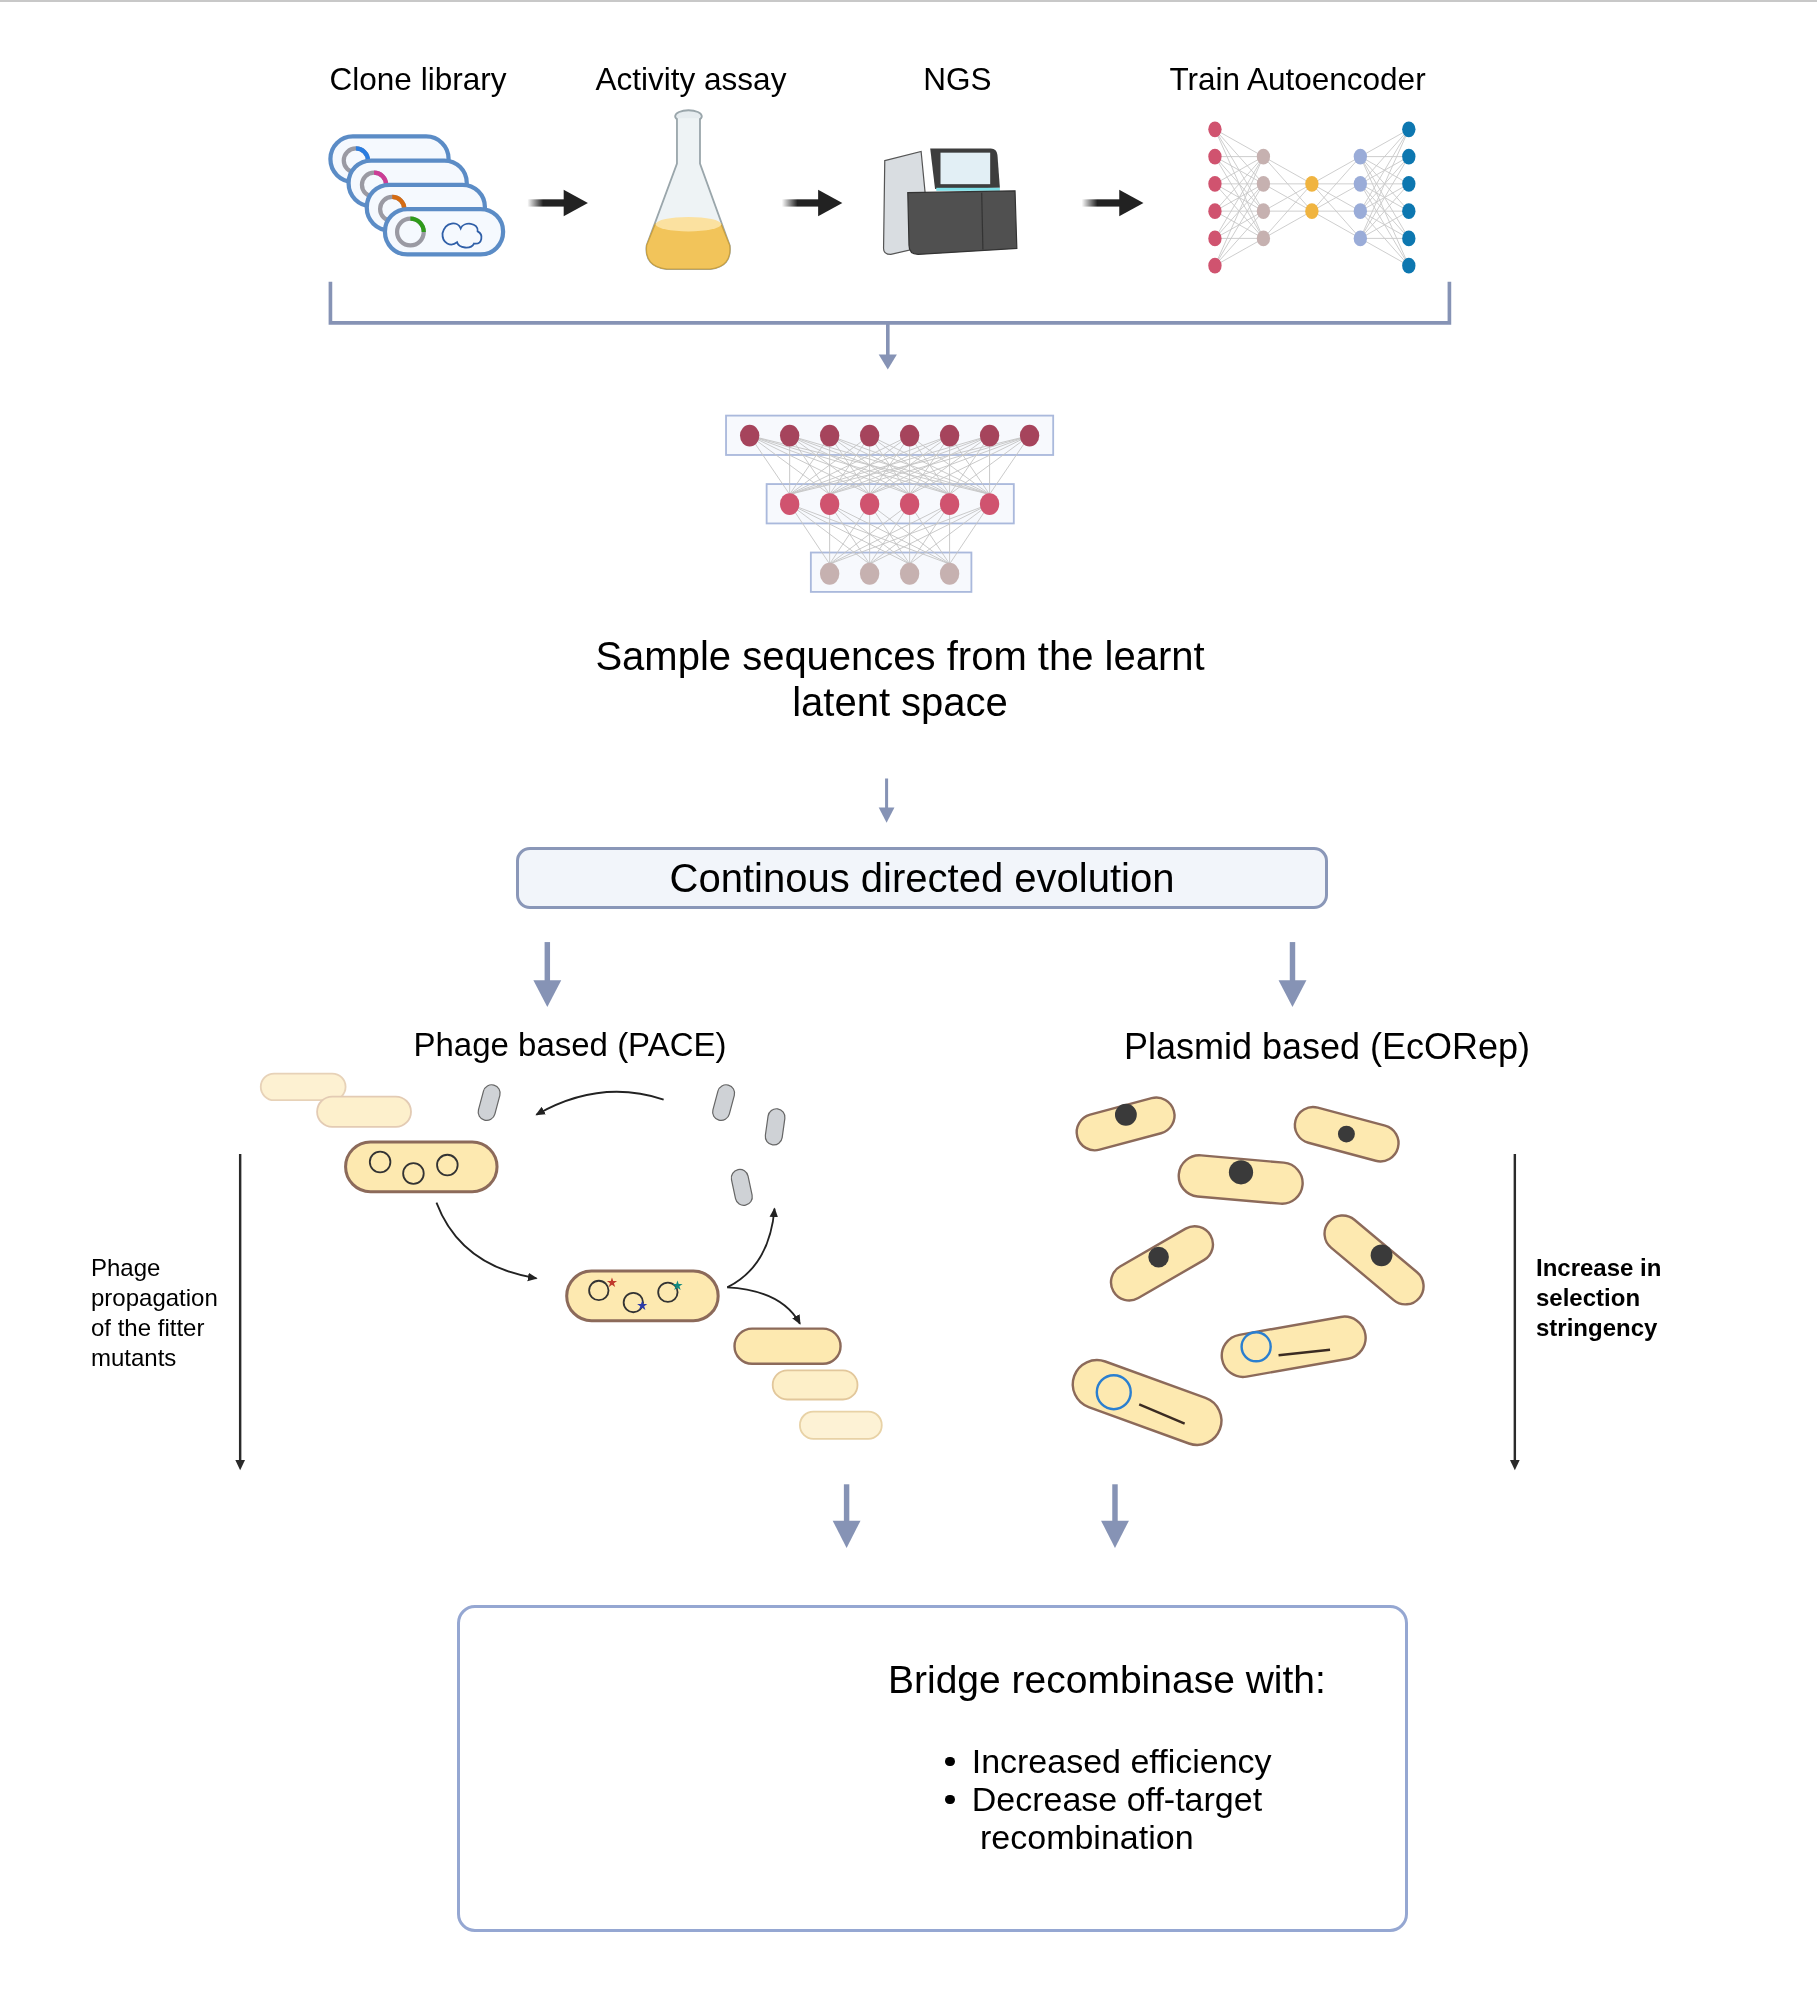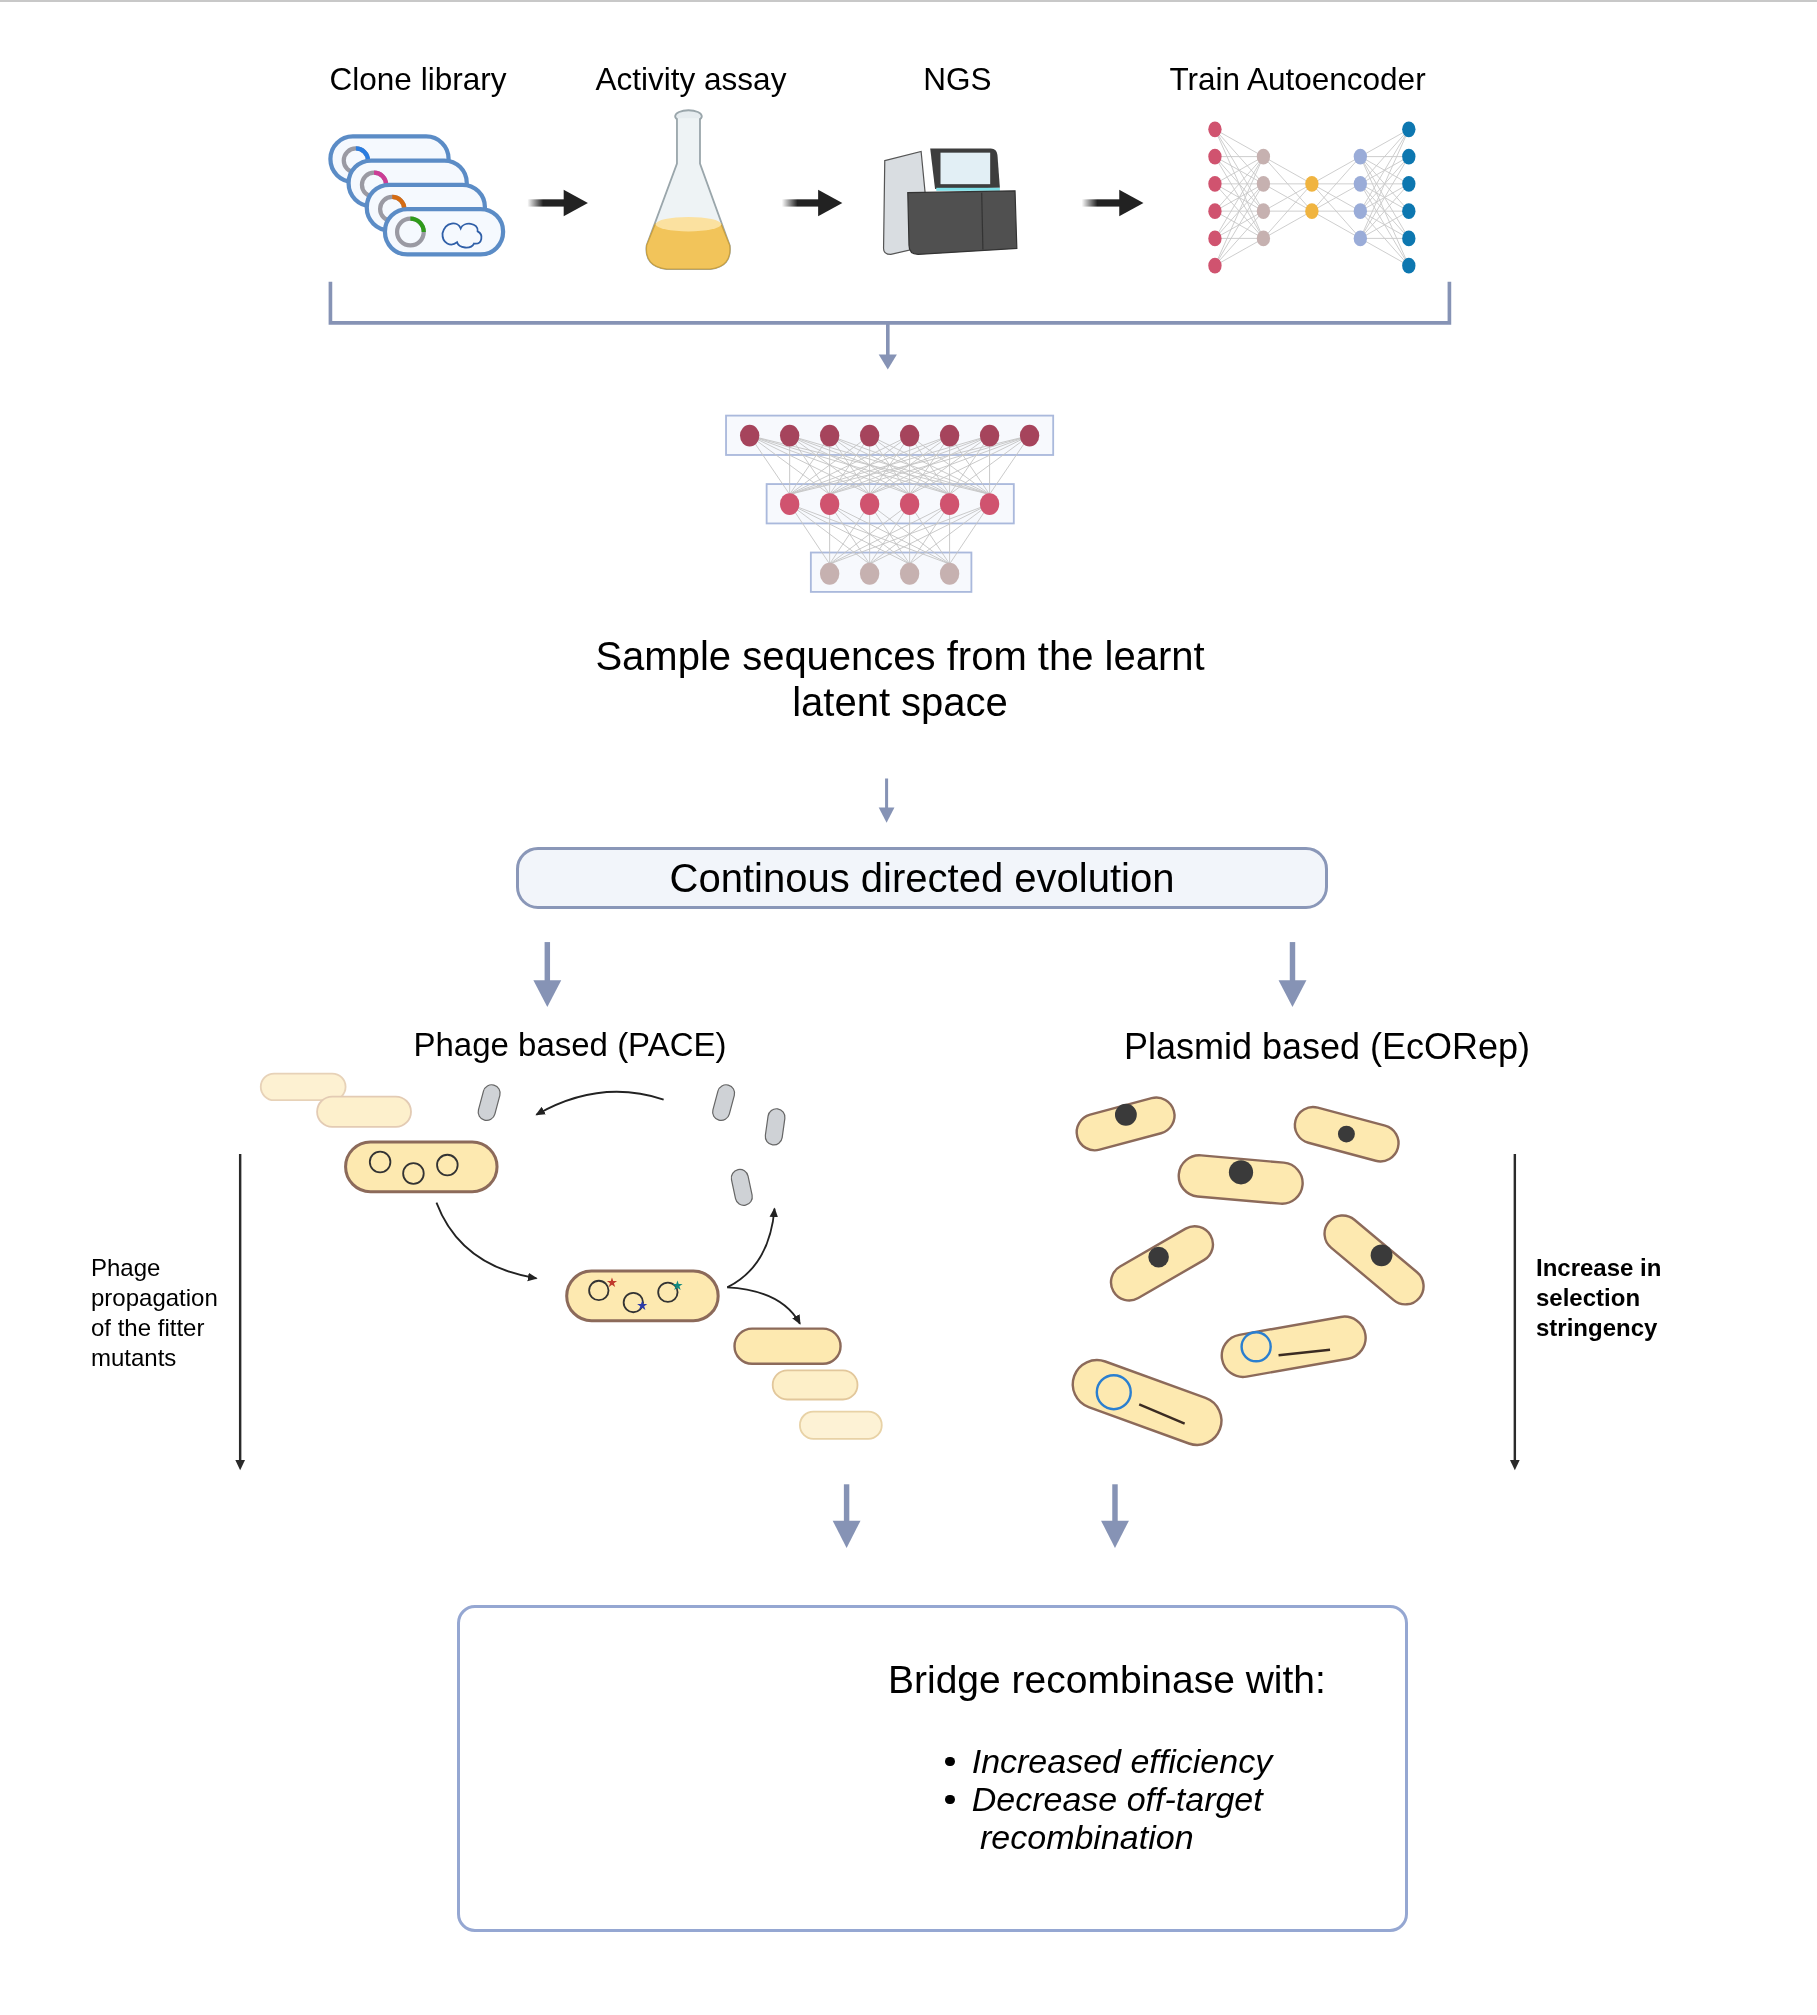--- a/index.html
+++ b/index.html
@@ -1,26 +1,26 @@
 <!DOCTYPE html>
 <html style="font-size:9.7px"><head>
 <meta charset="utf-8">
 <style>
   html,body{margin:0;padding:0;background:#fff;}
   body{width:1818px;height:2015px;position:relative;overflow:hidden;font-family:"Liberation Sans","DejaVu Sans",sans-serif;color:#000;}
   .topline{position:absolute;left:0;top:0;width:1818px;height:1.8px;background:#c8c8c8;}
   .lbl{position:absolute;font-size:31.5px;text-align:center;white-space:nowrap;}
   .stage-lbl{top:61px;}
   .center-txt{position:absolute;left:0;width:1818px;text-align:center;font-size:40px;line-height:46px;}
-  .cde-box{position:absolute;left:516px;top:847px;width:806px;height:56px;border:3.6px solid #8a97b8;border-radius:22px;background:#f2f5fa;display:flex;align-items:center;justify-content:center;font-size:40px;}
+  .cde-box{position:absolute;left:516px;top:847px;width:806px;height:56px;border:3.6px solid #8a97b8;border-radius:14px;background:#f2f5fa;display:flex;align-items:center;justify-content:center;font-size:40px;}
   .side-note{position:absolute;font-size:24px;line-height:30px;}
   .result-box{position:absolute;left:457px;top:1605px;width:945px;height:321px;border:3.6px solid #95a7d2;border-radius:18px;background:#fff;}
   .result-title{position:absolute;left:888px;top:1658px;font-size:39px;white-space:nowrap;}
   .bullets{position:absolute;left:945px;top:1742px;font-size:34px;line-height:38px;}
-  .bullets .b{display:flex;align-items:flex-start;font-style:italic;}
+  .bullets .b{display:flex;align-items:flex-start;}
   .bullets .dot{width:9.7px;height:9.7px;border-radius:50%;background:#000;margin:14.5px 17px 0 0;flex:none;}
   svg{position:absolute;left:0;top:0;}
 </style>
 </head>
 <body>
 
 <div class="topline"></div>
 
 <div class="lbl stage-lbl" style="left:315px;width:206px;">Clone library</div>
 <div class="lbl stage-lbl" style="left:582px;width:218px;">Activity assay</div>

